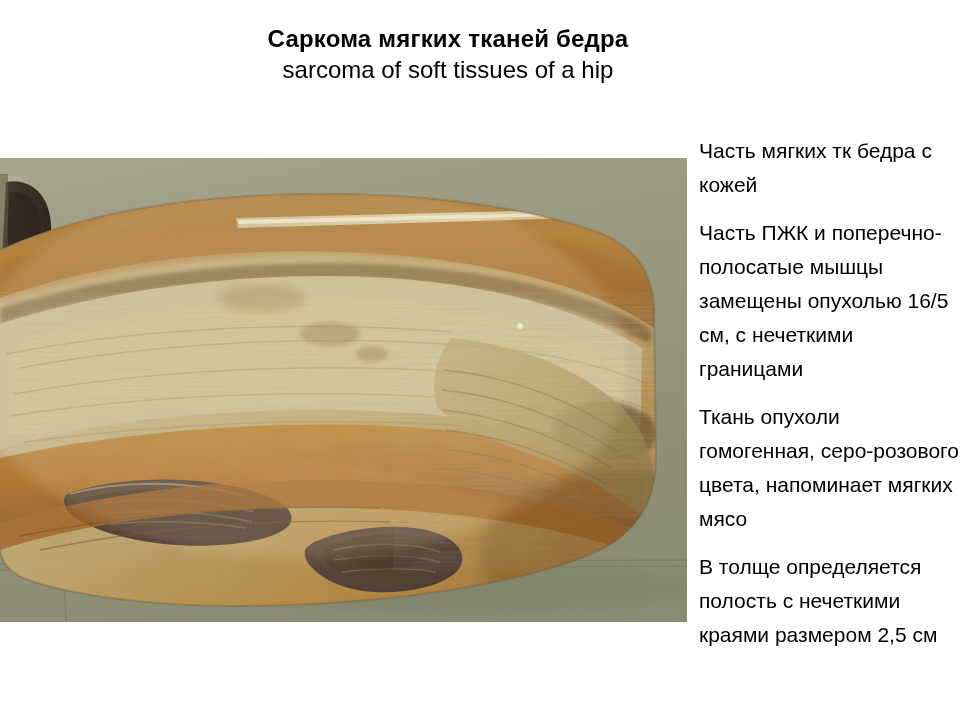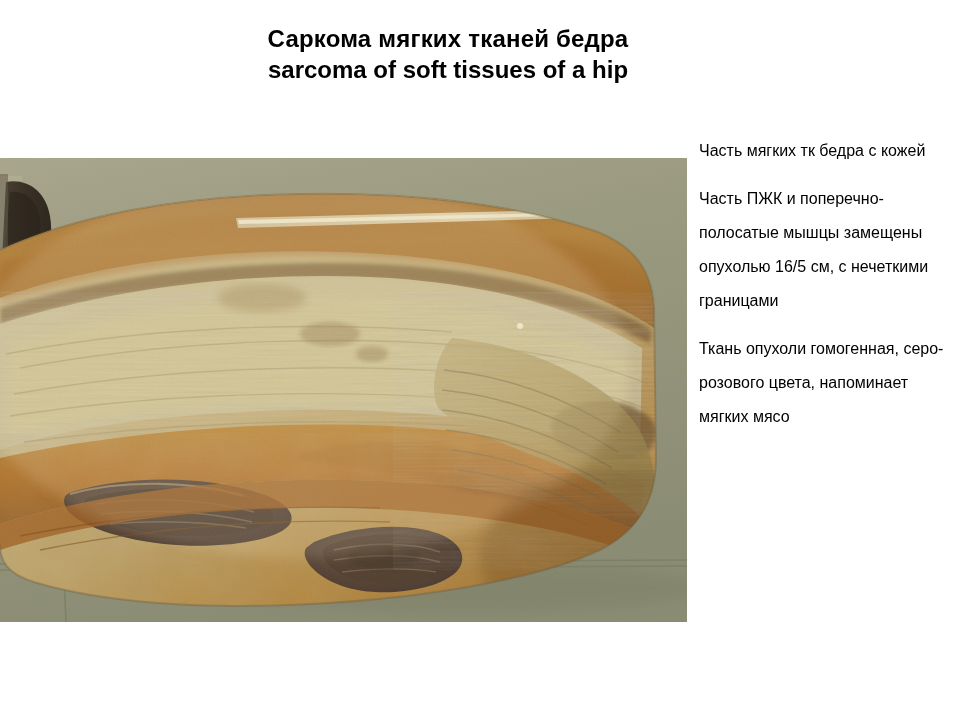--- a/index.html
+++ b/index.html
@@ -26,21 +26,21 @@
   }
   #title-ru {
     font-size: 24px;
     font-weight: bold;
     line-height: 30px;
     letter-spacing: 0.2px;
     white-space: nowrap;
   }
   #title-en {
     font-size: 24px;
-    font-weight: bold;
+    font-weight: normal;
     line-height: 32px;
     white-space: nowrap;
   }
 
   
   #photo {
     position: absolute;
     left: 0px;
     top: 158px;
     width: 687px;
@@ -51,21 +51,21 @@
   #photo svg { display: block; }
 
   
   #caption-column {
     position: absolute;
     left: 699px;
     top: 134px;
     width: 261px;
   }
   .caption-para {
-    font-size: 16px;
+    font-size: 21px;
     line-height: 34px;
     margin: 0 0 14px 0;
     color: #000000;
     word-spacing: 0px;
   }
   .caption-para:last-child { margin-bottom: 0; }
 </style>
 </head>
 <body>
 
@@ -301,13 +301,14 @@
              C 8,416 0,404 0,386" fill="none" stroke="#6e5a36" stroke-width="2" opacity="0.35"></path>
 
     <circle cx="520" cy="168" r="3" fill="#f2ecd4" opacity="0.85"></circle>
   </svg>
 </div>
 
 <div id="caption-column">
   <p class="caption-para">Часть мягких тк бедра с кожей</p>
   <p class="caption-para">Часть ПЖК и поперечно-полосатые мышцы замещены опухолью 16/5 см, с нечеткими границами</p>
   <p class="caption-para">Ткань опухоли гомогенная, серо-розового цвета, напоминает мягких мясо</p>
+  <p class="caption-para">В толще определяется полость с нечеткими краями размером 2,5 см</p>
 </div>
 
 </body></html>

